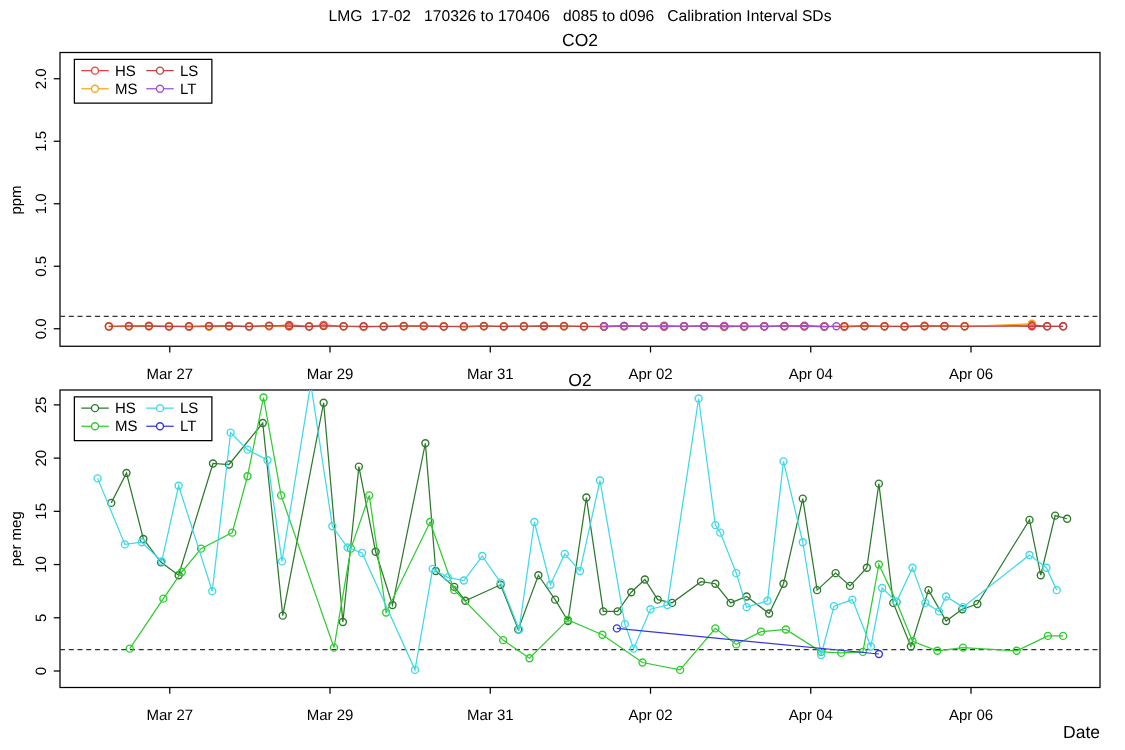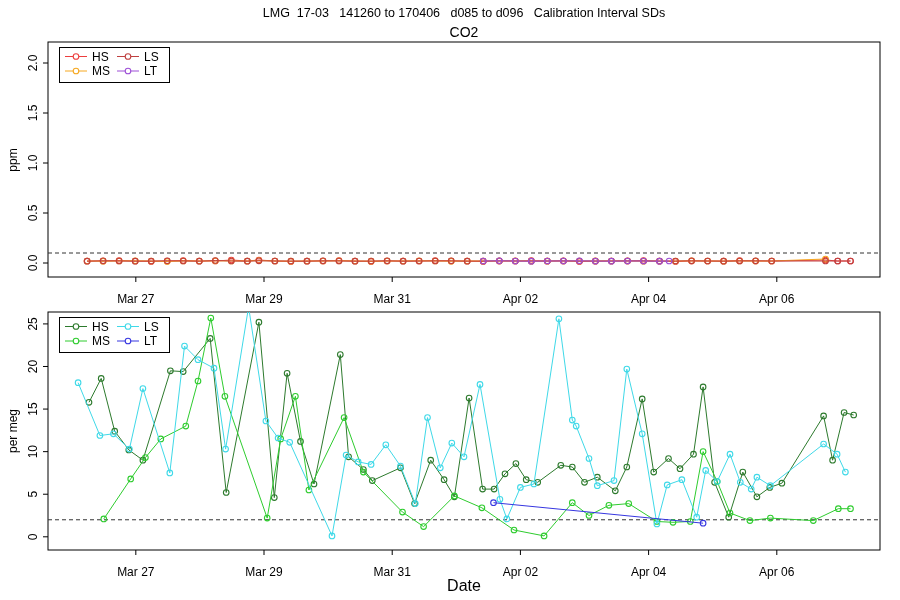--- a/index.html
+++ b/index.html
@@ -6,29 +6,30 @@
   body{width:900px;height:600px;position:relative;overflow:hidden;
        font-family:"Liberation Sans",sans-serif;color:#000;}
   .figure{position:absolute;inset:0;}
   .abs{position:absolute;}
   .main-title{left:48px;top:6px;width:832px;text-align:center;font-size:12.5px;white-space:pre;}
   .panel-title{left:48px;width:832px;text-align:center;font-size:14px;font-weight:normal;}
   .t1{top:24px;} .t2{top:296px;}
   .ylabel{font-size:12px;text-align:center;transform:rotate(-90deg);}
   .y1{left:-7px;top:153px;width:40px;height:14px;}
   .y2{left:-17px;top:424px;width:60px;height:14px;}
-  .xlabel{left:48px;top:577px;width:832px;text-align:center;font-size:16px;}
+  .xlabel{left:48px;top:577px;width:832px;text-align:right;font-size:14px;}
   svg{position:absolute;left:0;top:0;}
 </style>
 </head>
 <body>
 
 <div class="figure">
-  <div class="abs main-title">LMG  17-03   141260 to 170406   d085 to d096   Calibration Interval SDs</div>
+  <div class="abs main-title">LMG  17-02   170326 to 170406   d085 to d096   Calibration Interval SDs</div>
   <div class="abs panel-title t1">CO2</div>
+  <div class="abs panel-title t2">O2</div>
   <div class="abs ylabel y1">ppm</div>
   <div class="abs ylabel y2">per meg</div>
   <div class="abs xlabel">Date</div>
   <svg id="chart" width="900" height="600">
       <g>
         <clipPath id="clip-co2">
           <rect x="48" y="42" width="832" height="235"></rect>
         </clipPath>
         <rect x="48" y="42" width="832" height="235" fill="none" stroke="#000000" stroke-width="1"></rect>
         <line x1="135.8151001540832" y1="277" x2="135.8151001540832" y2="282" stroke="#000"></line>

